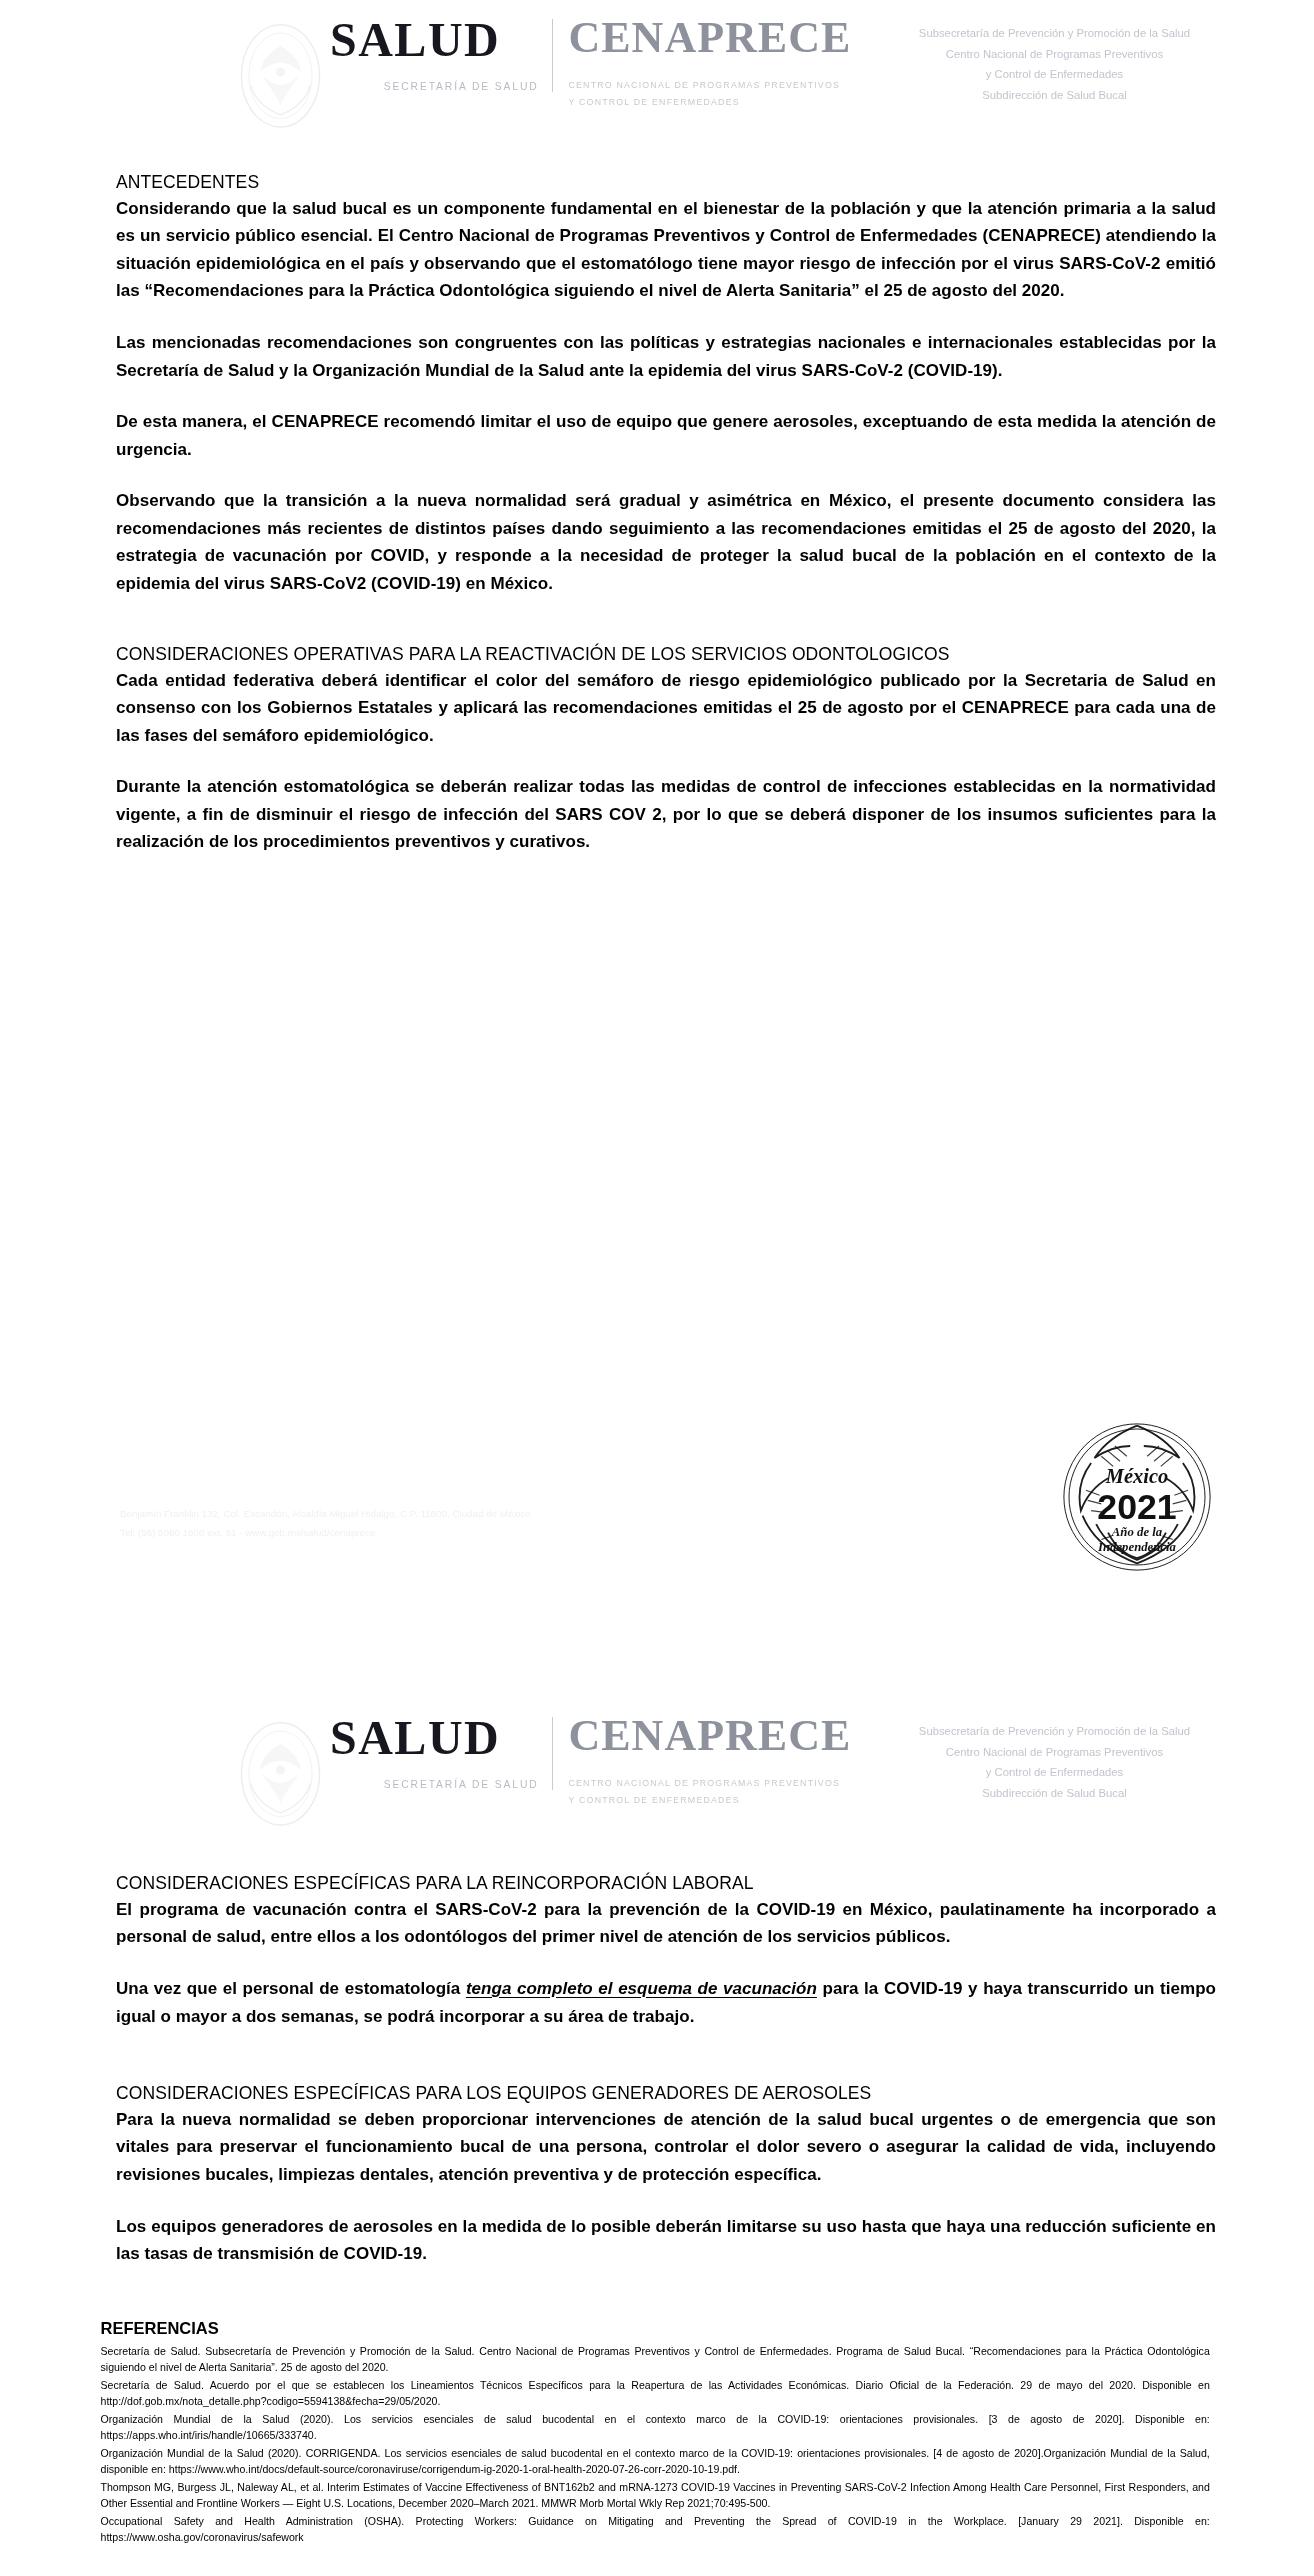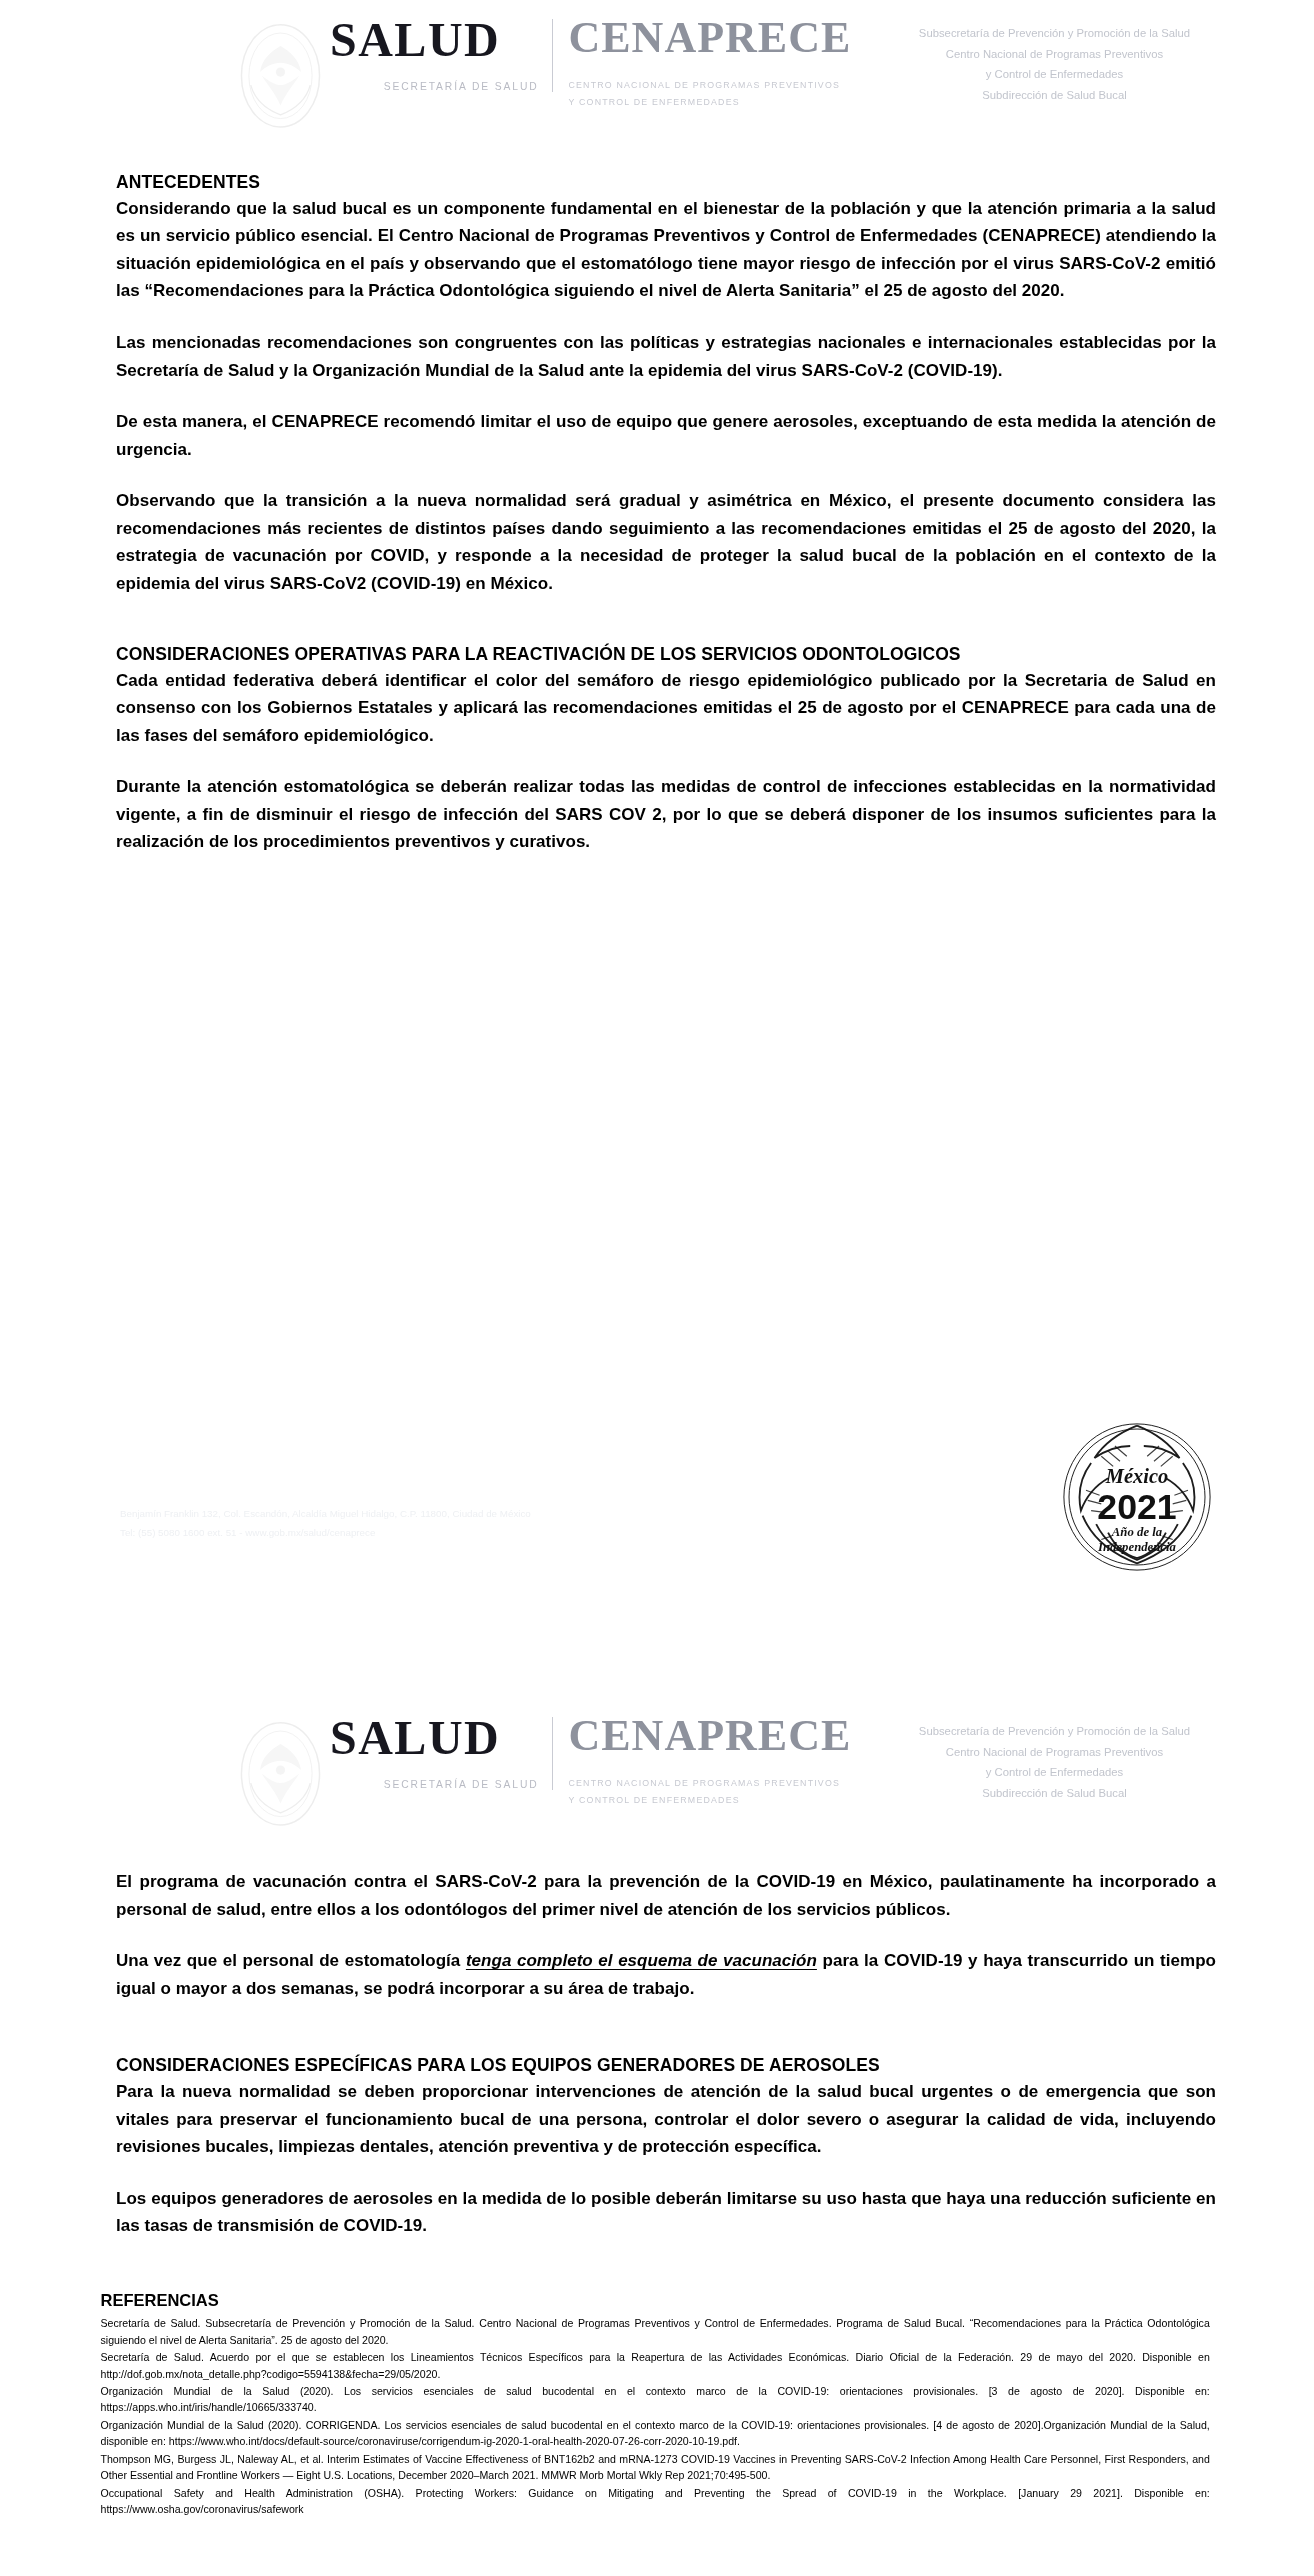--- a/index.html
+++ b/index.html
@@ -110,21 +110,21 @@
     white-space: nowrap;
   }
 
   
   .content {
     padding: 0 98px 0 116px;
   }
   h2.section-heading {
     font-family: "Liberation Sans", sans-serif;
     font-size: 17.5px;
-    font-weight: bold;
+    font-weight: normal;
     color: #000;
     margin: 0 0 0 0;
     line-height: 1.42;
     letter-spacing: 0.1px;
   }
   .h-antecedentes {
     margin-left: -15.5px;
     margin-bottom: 29px;
   }
   p.para {
@@ -321,20 +321,21 @@
         <div>Subsecretaría de Prevención y Promoción de la Salud</div>
         <div>Centro Nacional de Programas Preventivos</div>
         <div>y Control de Enfermedades</div>
         <div>Subdirección de Salud Bucal</div>
       </div>
     </div>
   </div>
 
   <div class="content">
 
+    <h2 class="section-heading heading-block tight">CONSIDERACIONES ESPECÍFICAS PARA LA REINCORPORACIÓN LABORAL</h2>
 
     <p class="para">El programa de vacunación contra el SARS-CoV-2 para la prevención de la COVID-19 en México, paulatinamente ha incorporado a personal de salud, entre ellos a los odontólogos del primer nivel de atención de los servicios públicos.</p>
 
     <p class="para"><span>Una vez que el personal de estomatología </span><span class="u-italic">tenga completo el esquema de vacunación</span><span> para la COVID-19 y haya transcurrido un tiempo igual o mayor a dos semanas, se podrá incorporar a su área de trabajo.</span></p>
 
     <div class="gap-big"></div>
 
     <h2 class="section-heading heading-block">CONSIDERACIONES ESPECÍFICAS PARA LOS EQUIPOS GENERADORES DE AEROSOLES</h2>
 
     <p class="para">Para la nueva normalidad se deben proporcionar intervenciones de atención de la salud bucal urgentes o de emergencia que son vitales para preservar el funcionamiento bucal de una persona, controlar el dolor severo o asegurar la calidad de vida, incluyendo revisiones bucales, limpiezas dentales, atención preventiva y de protección específica.</p>

